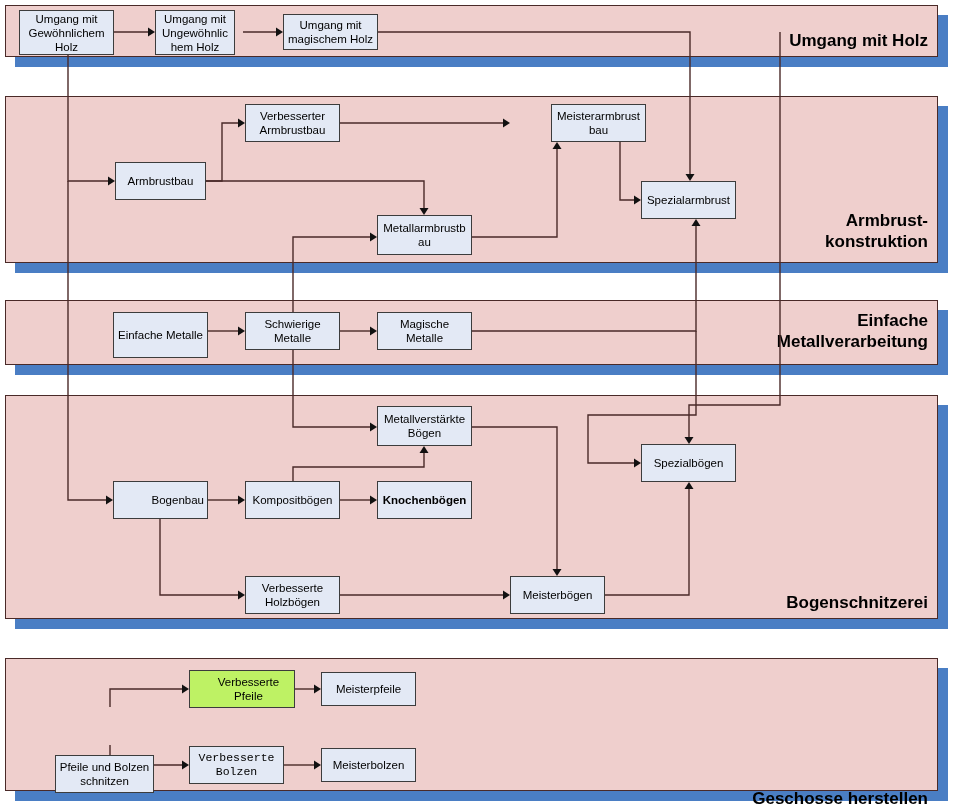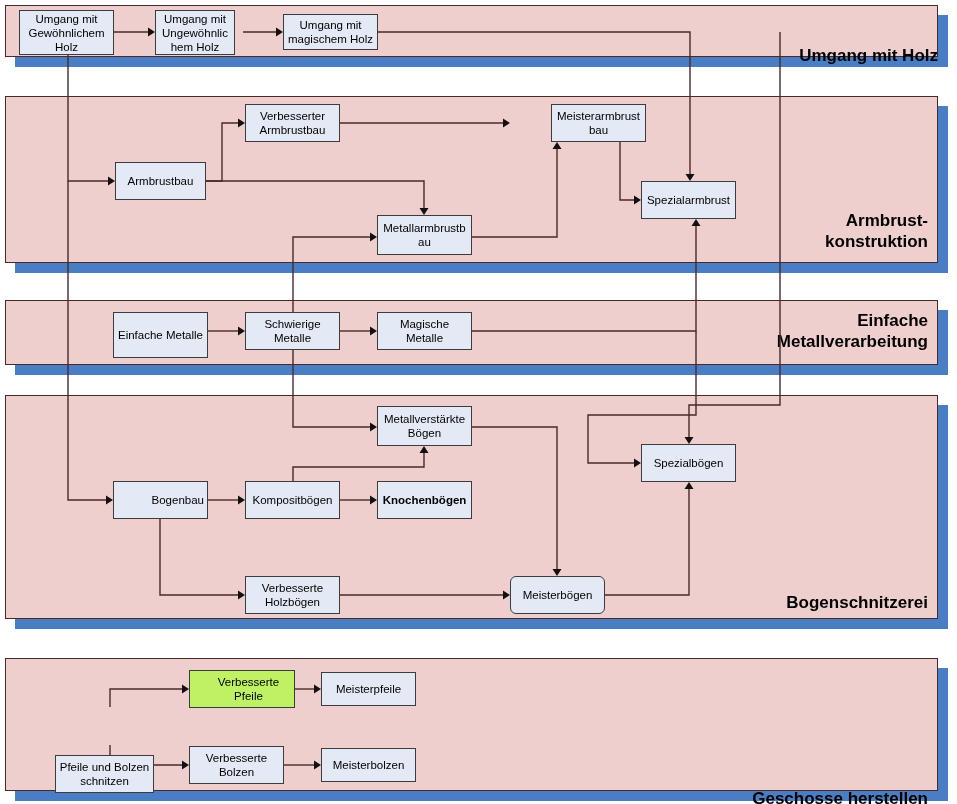--- a/index.html
+++ b/index.html
@@ -197,21 +197,21 @@
     <div class="panel" style="left: 5px; top: 658px; width: 933px; height: 133px; background: rgb(239, 207, 205); border-color: rgb(74, 42, 40);"></div>
     <div class="node" style="left: 19px; top: 10px; width: 95px; height: 45px; background: rgb(227, 233, 245); border-color: rgb(60, 60, 60);">
       <span>Umgang mit Gewöhnlichem Holz</span>
     </div>
     <div class="node" style="left: 155px; top: 10px; width: 80px; height: 45px; background: rgb(227, 233, 245); border-color: rgb(60, 60, 60);">
       <span>Umgang mit Ungewöhnlichem Holz</span>
     </div>
     <div class="node" style="left: 283px; top: 14px; width: 95px; height: 36px; background: rgb(227, 233, 245); border-color: rgb(60, 60, 60);">
       <span>Umgang mit magischem Holz</span>
     </div>
-    <div class="panel-title" style="top: 30px; right: 19px; color: rgb(0, 0, 0); margin-top: 15px;">Umgang mit Holz</div>
+    <div class="panel-title" style="top: 30px; right: 29px; color: rgb(0, 0, 0);">Umgang mit Holz</div>
     <div class="node" style="left: 115px; top: 162px; width: 91px; height: 38px; background: rgb(227, 233, 245); border-color: rgb(60, 60, 60);">
       <span>Armbrustbau</span>
     </div>
     <div class="node" style="left: 245px; top: 104px; width: 95px; height: 38px; background: rgb(227, 233, 245); border-color: rgb(60, 60, 60);">
       <span>Verbesserter Armbrustbau</span>
     </div>
     <div class="node" style="left: 377px; top: 215px; width: 95px; height: 40px; background: rgb(227, 233, 245); border-color: rgb(60, 60, 60);">
       <span>Metallarmbrustbau</span>
     </div>
     <div class="node" style="left: 510px; top: 104px; width: 95px; height: 38px; background: rgb(227, 233, 245); border-color: rgb(60, 60, 60); margin-left: 41px;">
@@ -241,36 +241,36 @@
     </div>
     <div class="node" style="left: 245px; top: 481px; width: 95px; height: 38px; background: rgb(227, 233, 245); border-color: rgb(60, 60, 60);">
       <span>Kompositbögen</span>
     </div>
     <div class="node" style="left: 377px; top: 481px; width: 95px; height: 38px; background: rgb(227, 233, 245); border-color: rgb(60, 60, 60); font-weight: bold;">
       <span>Knochenbögen</span>
     </div>
     <div class="node" style="left: 245px; top: 576px; width: 95px; height: 38px; background: rgb(227, 233, 245); border-color: rgb(60, 60, 60);">
       <span>Verbesserte Holzbögen</span>
     </div>
-    <div class="node" style="left: 510px; top: 576px; width: 95px; height: 38px; background: rgb(227, 233, 245); border-color: rgb(60, 60, 60); border-radius: 6px;">
+    <div class="node" style="left: 510px; top: 576px; width: 95px; height: 38px; background: rgb(227, 233, 245); border-color: rgb(60, 60, 60);">
       <span>Meisterbögen</span>
     </div>
     <div class="node" style="left: 641px; top: 444px; width: 95px; height: 38px; background: rgb(227, 233, 245); border-color: rgb(60, 60, 60);">
       <span>Spezialbögen</span>
     </div>
     <div class="panel-title" style="top: 592px; right: 29px; color: rgb(0, 0, 0);">Bogenschnitzerei</div>
     <div class="node" style="left: 55px; top: 707px; width: 99px; height: 38px; background: rgb(227, 233, 245); border-color: rgb(60, 60, 60); margin-top: 48px;">
       <span>Pfeile und Bolzen schnitzen</span>
     </div>
     <div class="node" style="left: 189px; top: 670px; width: 106px; height: 38px; background: #bef264; border-color: rgb(60, 60, 60); padding-left: 16px;">
       <span>Verbesserte Pfeile</span>
     </div>
     <div class="node" style="left: 321px; top: 672px; width: 95px; height: 34px; background: rgb(227, 233, 245); border-color: rgb(60, 60, 60);">
       <span>Meisterpfeile</span>
     </div>
-    <div class="node" style="left: 189px; top: 746px; width: 95px; height: 38px; background: rgb(227, 233, 245); border-color: rgb(60, 60, 60);">
+    <div class="node" style="left: 189px; top: 746px; width: 95px; height: 38px; background: rgb(227, 233, 245); border-color: rgb(60, 60, 60); font-family: Liberation Mono, monospace;">
       <span>Verbesserte Bolzen</span>
     </div>
     <div class="node" style="left: 321px; top: 748px; width: 95px; height: 34px; background: rgb(227, 233, 245); border-color: rgb(60, 60, 60);">
       <span>Meisterbolzen</span>
     </div>
     <div class="panel-title" style="top: 788px; right: 29px; color: rgb(0, 0, 0);">Geschosse herstellen</div>
   </div>
 
 </body></html>

